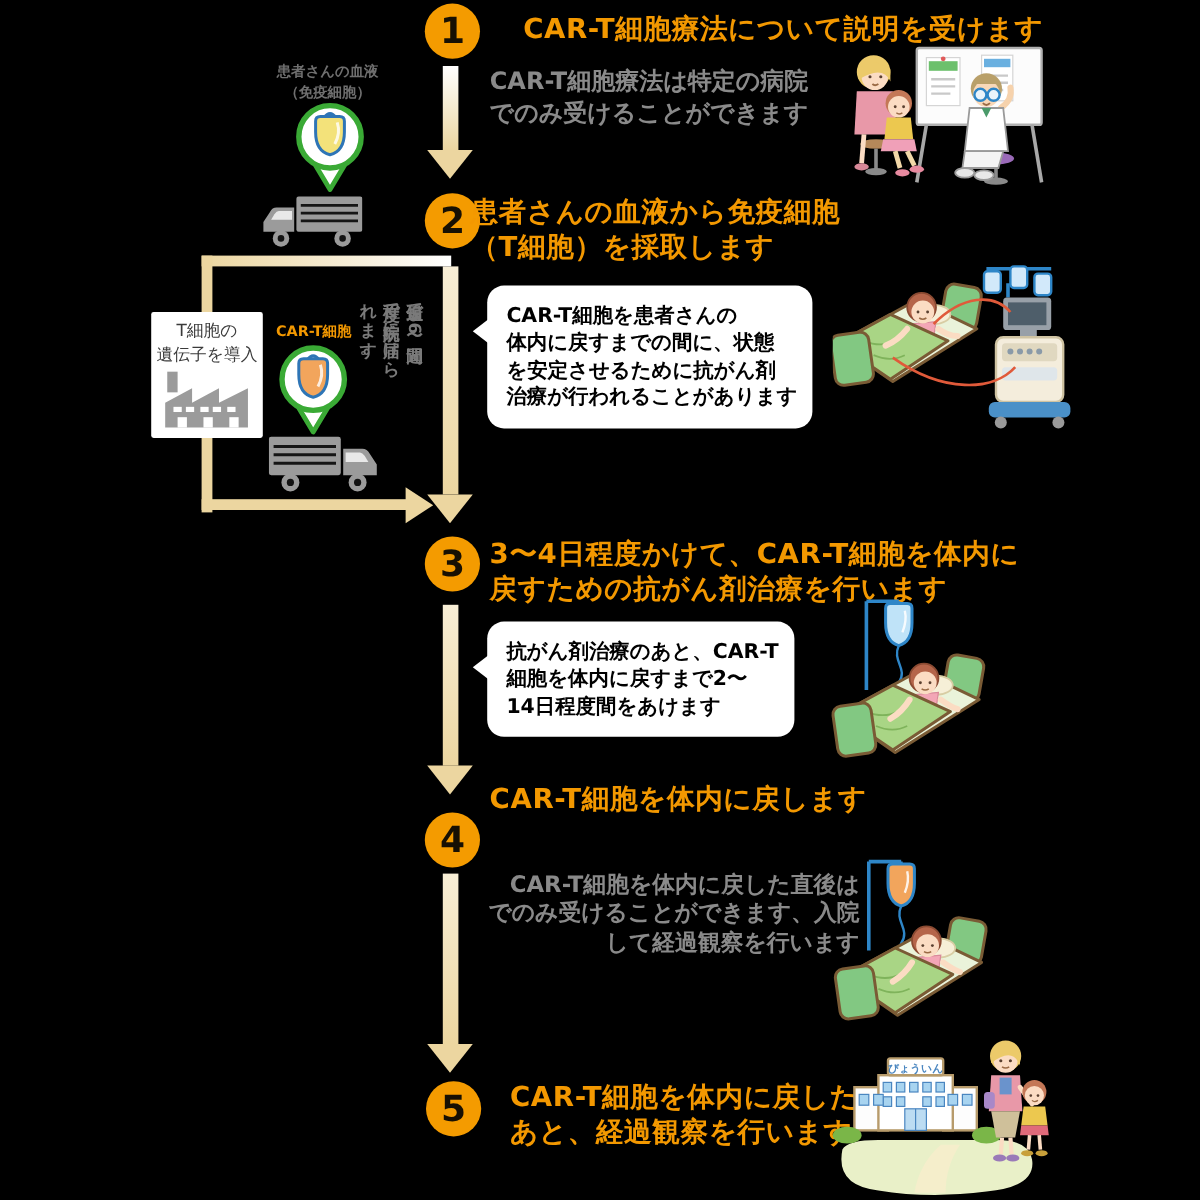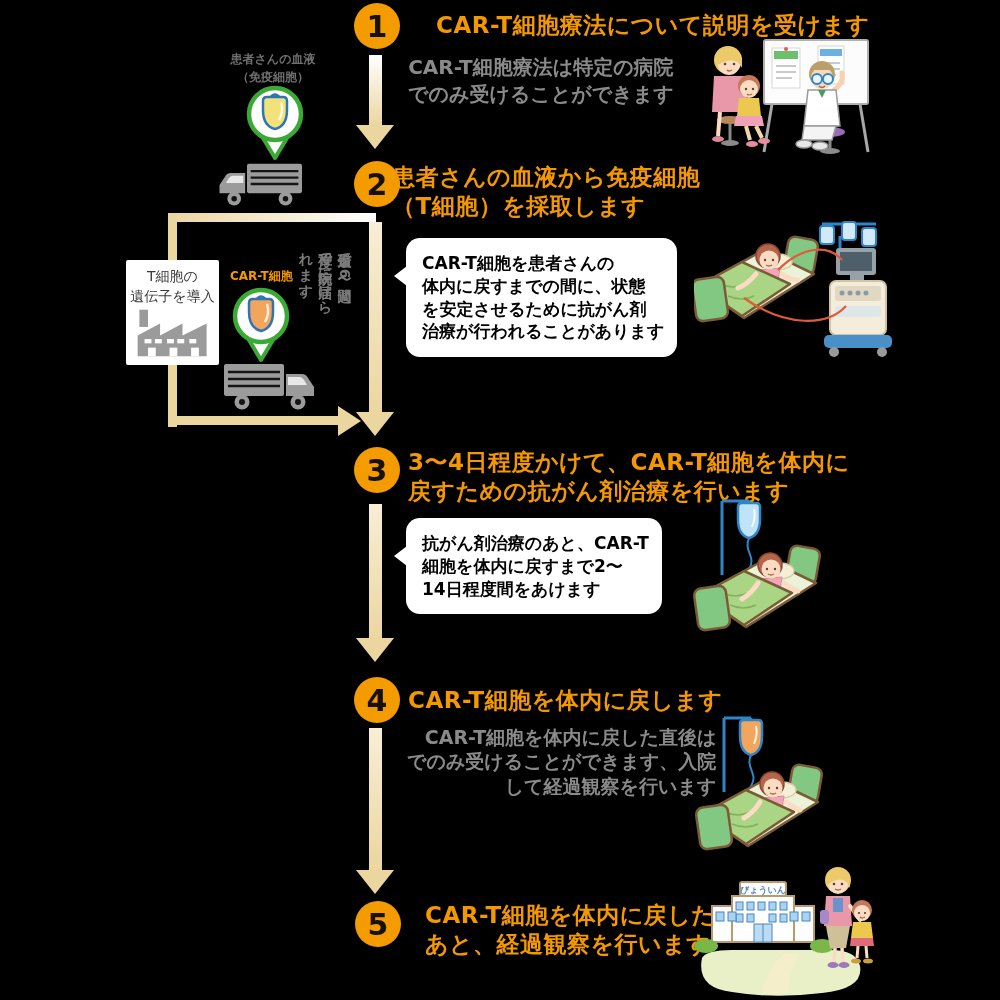--- a/index.html
+++ b/index.html
@@ -270,21 +270,21 @@
       <path d="M4,60 L48,36 L96,58 L48,90 Z" fill="#a9d585" stroke="#7a5b35" stroke-width="2.5" stroke-linejoin="round"></path>
       <path d="M26,58 Q40,64 52,58" fill="none" stroke="#7fb35b" stroke-width="1.5"></path>
       <path d="M34,70 Q48,76 60,70" fill="none" stroke="#7fb35b" stroke-width="1.5"></path>
       <path d="M62,48 Q56,58 46,64" fill="none" stroke="#fbdcc3" stroke-width="5" stroke-linecap="round"></path>
       <path d="M88,48 Q96,54 102,56" fill="none" stroke="#fbdcc3" stroke-width="5" stroke-linecap="round"></path>
       <rect x="0" y="52" width="32" height="42" rx="7" fill="#82c882" stroke="#7a5b35" stroke-width="2.5" transform="rotate(-8 16 73)"></rect>
     </g>
   </svg>
 
   <div class="abs step-num" style="left:354px;top:677px;">4</div>
-  <div class="abs title pre" style="left:408px;top:686px;">CAR-T細胞を体内に戻します</div>
+  <div class="abs title pre" style="left:408px;top:652px;">CAR-T細胞を体内に戻します</div>
   <div class="abs note pre" style="left:407px;top:725px;font-size:19px;line-height:1.28;">CAR-T細胞を体内に戻した直後は
 でのみ受けることができます、入院
 して経過観察を行います</div>
 
   <svg class="abs" style="left:694px;top:710px;" width="138" height="152" viewBox="0 0 138 152">
     <g>
       <line x1="30" y1="8" x2="57" y2="8" stroke="#2e86c8" stroke-width="3"></line>
       <line x1="30" y1="8" x2="30" y2="82" stroke="#2e86c8" stroke-width="3"></line>
       <line x1="57" y1="8" x2="57" y2="12" stroke="#2e86c8" stroke-width="2.5"></line>
       <path d="M46,14 Q46,10 50,10 L64,10 Q68,10 68,14 L68,26 Q68,42 57,45 Q46,42 46,26 Z" fill="#f2a55c" stroke="#2e86c8" stroke-width="2.5" stroke-linejoin="round"></path>

